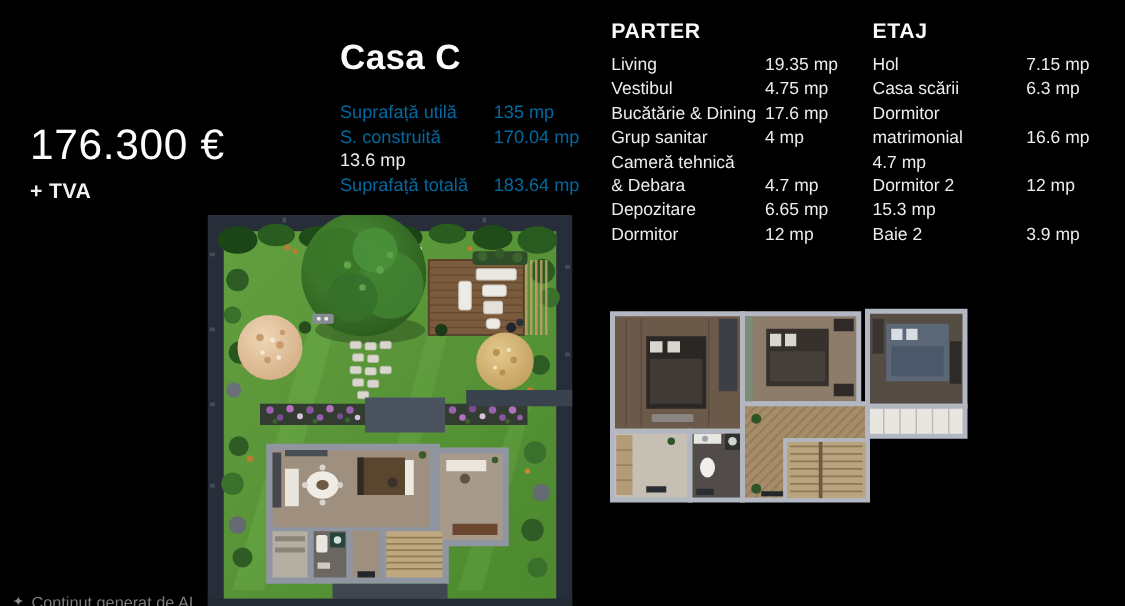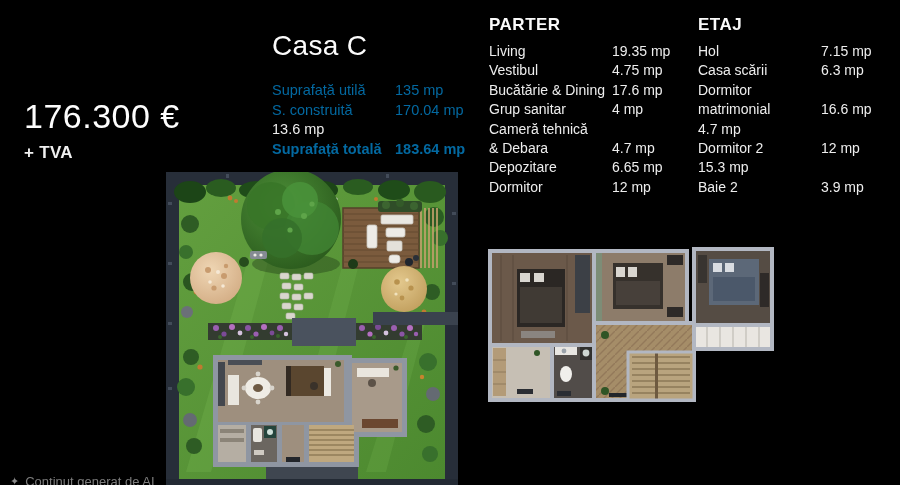--- a/index.html
+++ b/index.html
@@ -13,28 +13,28 @@
   }
   .abs { position:absolute; }
 
   
   .price-block { left:24px; top:97px; }
   .price { font-size:34px; font-weight:400; color:#fdfdfd; letter-spacing:.5px; }
   .vat { font-size:17px; font-weight:700; color:#f0f0f0; margin-top:7px; letter-spacing:.3px; }
 
   
   .casa-block { left:272px; top:30px; width:215px; }
-  .casa-title { font-size:28px; font-weight:400; color:#fbfbfb; letter-spacing:.3px; }
+  .casa-title { font-size:28px; font-weight:700; color:#fbfbfb; letter-spacing:.3px; }
   .areas { margin-top:19px; }
   .row { display:flex; font-size:14.5px; line-height:19.5px; color:#ededed; }
   .row .label { width:123px; flex:none; }
   .row .value { flex:1; white-space:nowrap; }
   .areas .row { font-weight:400; }
   .areas .row.gold { color:#0369a1; }
-  .areas .row.bold { font-weight:700;justify-content:center; }
+  .areas .row.bold { font-weight:400;justify-content:center; }
 
   
   .floor-col { width:200px; }
   .floor-col.parter { left:489px; top:15px; }
   .floor-col.etaj   { left:698px; top:15px; }
   .floor-title { font-size:17px; font-weight:700; letter-spacing:.5px; color:#fafafa; margin-bottom:7px; }
   .floor-col .row { font-size:14px; line-height:19.4px; }
 
   
   .site-plan  { left:166px; top:172px; width:292px; height:320px; }

